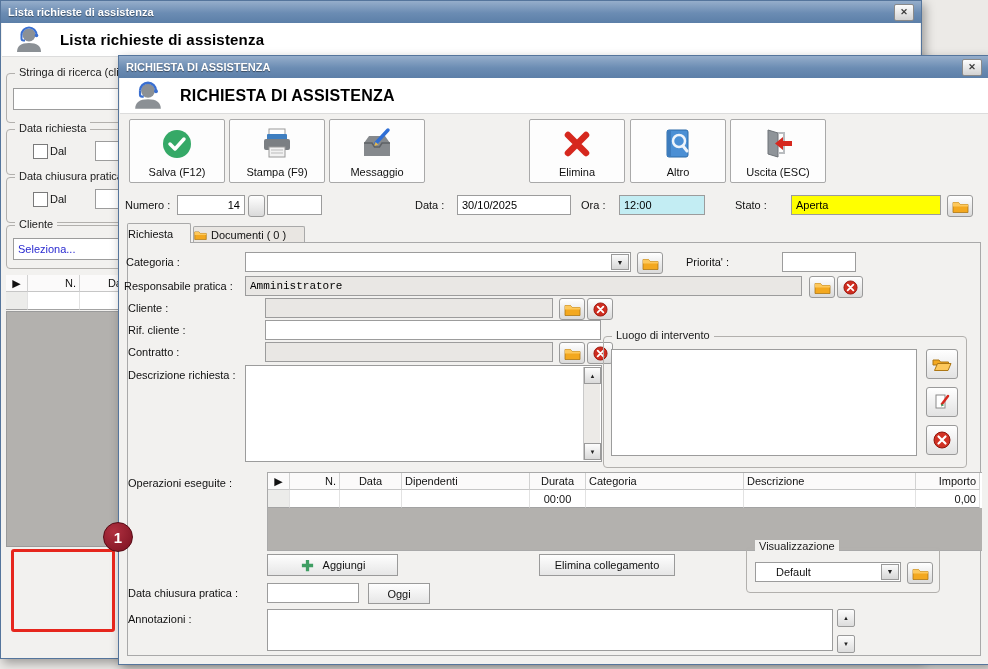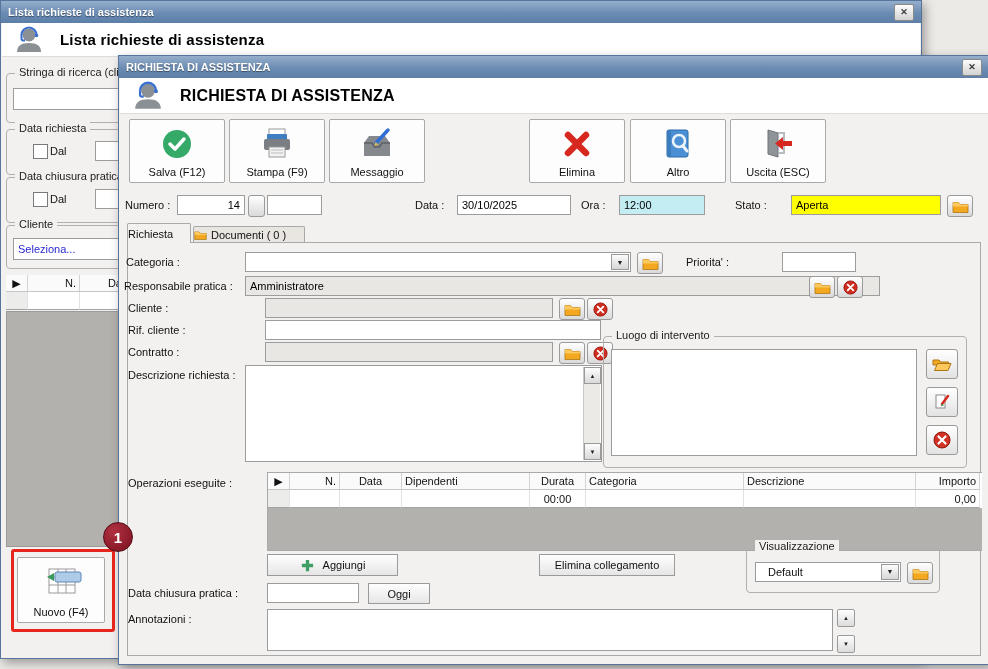--- a/index.html
+++ b/index.html
@@ -97,32 +97,20 @@
     <div class="box" style="left:6px;top:12px;width:272px;height:22px;line-height:20px;padding:0 4px;color:#2a2ad0">Seleziona...</div>
   </div>
 
   <div class="abs" style="left:5px;top:274px;width:290px">
     <span class="gh" style="width:22px;text-align:center">▶</span><span class="gh" style="width:52px;text-align:right">N.</span><span class="gh" style="width:80px;text-align:center">Data</span>
     <br>
     <span class="gc" style="width:22px;background:#ececea"></span><span class="gc" style="width:52px"></span><span class="gc" style="width:80px"></span>
   </div>
   <div class="abs" style="left:5px;top:310px;width:290px;height:234px;background:#b3b1ae;border:1px solid #9a9a9a"></div>
 
-  <div class="tbtn" style="left:16px;top:556px;width:88px;height:66px">
-    <svg width="44" height="34" viewBox="0 0 44 34">
-      <rect x="10" y="5" width="26" height="24" fill="#fff" stroke="#9a9a9a"></rect>
-      <line x1="10" y1="13" x2="36" y2="13" stroke="#9a9a9a"></line>
-      <line x1="10" y1="21" x2="36" y2="21" stroke="#9a9a9a"></line>
-      <line x1="19" y1="5" x2="19" y2="29" stroke="#9a9a9a"></line>
-      <line x1="27" y1="5" x2="27" y2="29" stroke="#9a9a9a"></line>
-      <rect x="16" y="8" width="26" height="10" rx="2" fill="#aecbe8" stroke="#5d87b5"></rect>
-      <path d="M15 9 L8 13 L15 17 Z" fill="#3a9a5c"></path>
-    </svg>
-    <span>Nuovo (F4)</span>
-  </div>
 </div>
 
 <div class="window" style="left:118px;top:55px;width:870px;height:608px;z-index:2">
   <div class="titlebar">
     <span>RICHIESTA DI ASSISTENZA</span>
     <span class="close-btn">✕</span>
   </div>
   <div class="hdr" style="top:22px;height:36px">
     <span>
       <svg width="32" height="32" viewBox="0 0 30 30">
@@ -224,21 +212,21 @@
     <span class="mini-btn" style="left:509px;top:9px">
       <svg width="17" height="13" viewBox="0 0 17 13">
         <path d="M1 2.5 h5.5 l1.5 2 H16 v8 H1 z" fill="#f3a81f" stroke="#ad7714" stroke-width="0.8"></path>
         <path d="M1 2.5 h5.5 l1.5 2 H16 v2 H1 z" fill="#fdc85c"></path>
       </svg>
     </span>
     <span class="lbl" style="left:558px;top:9px;width:90px">Priorita' :</span>
     <input class="inp" style="left: 654px; top: 9px; width: 74px;" value="">
 
     <span class="lbl" style="left:-4px;top:33px;width:116px">Responsabile pratica :</span>
-    <input class="inp ro" style="left: 117px; top: 33px; width: 635px;" readonly="" value="Amministratore">
+    <input class="inp ro" style="left: 117px; top: 33px; width: 557px; font-family: Liberation Mono, monospace;" readonly="" value="Amministratore">
     <span class="mini-btn" style="left:681px;top:33px">
       <svg width="17" height="13" viewBox="0 0 17 13">
         <path d="M1 2.5 h5.5 l1.5 2 H16 v8 H1 z" fill="#f3a81f" stroke="#ad7714" stroke-width="0.8"></path>
         <path d="M1 2.5 h5.5 l1.5 2 H16 v2 H1 z" fill="#fdc85c"></path>
       </svg>
     </span>
     <span class="mini-btn" style="left:709px;top:33px">
       <svg width="15" height="15" viewBox="0 0 16 16">
         <circle cx="8" cy="8" r="7" fill="#cf2d20" stroke="#9c180e"></circle>
         <path d="M5 5 l6 6 M11 5 l-6 6" stroke="#fff" stroke-width="2" stroke-linecap="round"></path>
@@ -329,21 +317,21 @@
         <path d="M8 2 V14 M2 8 H14" stroke="#3f9e63" stroke-width="3.5"></path>
       </svg>
       <span>Aggiungi</span>
     </div>
     <div class="btn" style="left:411px;top:311px;width:136px;height:22px">
       <span>Elimina collegamento</span>
     </div>
 
     <div class="groupbox" style="left:618px;top:304px;width:192px;height:44px">
       <span class="legend">Visualizzazione</span>
-      <div class="box" style="left:8px;top:14px;width:146px;height:20px;line-height:18px;padding:0 12px">
+      <div class="box" style="left:8px;top:14px;width:146px;height:20px;line-height:18px;padding:0 20px">
         <span>Default</span>
         <span class="combo-arrow">▼</span>
       </div>
       <span class="mini-btn" style="left:160px;top:14px">
         <svg width="17" height="13" viewBox="0 0 17 13">
           <path d="M1 2.5 h5.5 l1.5 2 H16 v8 H1 z" fill="#f3a81f" stroke="#ad7714" stroke-width="0.8"></path>
           <path d="M1 2.5 h5.5 l1.5 2 H16 v2 H1 z" fill="#fdc85c"></path>
         </svg>
       </span>
     </div>

